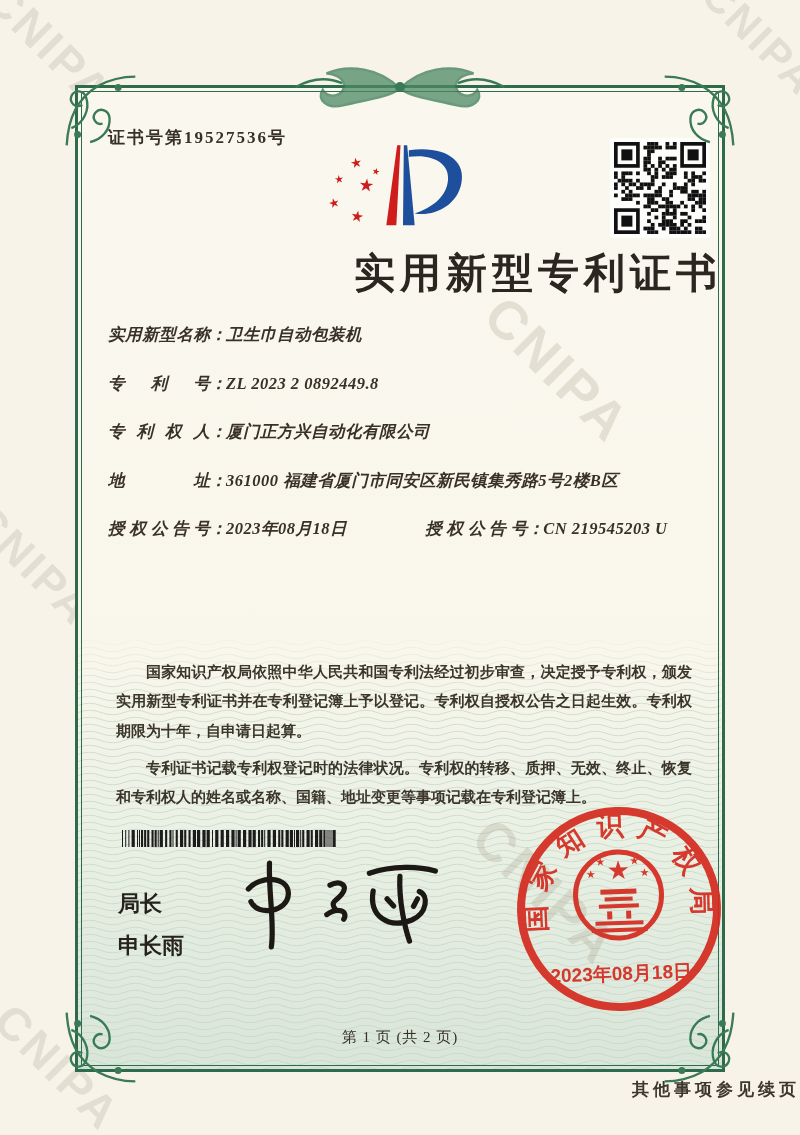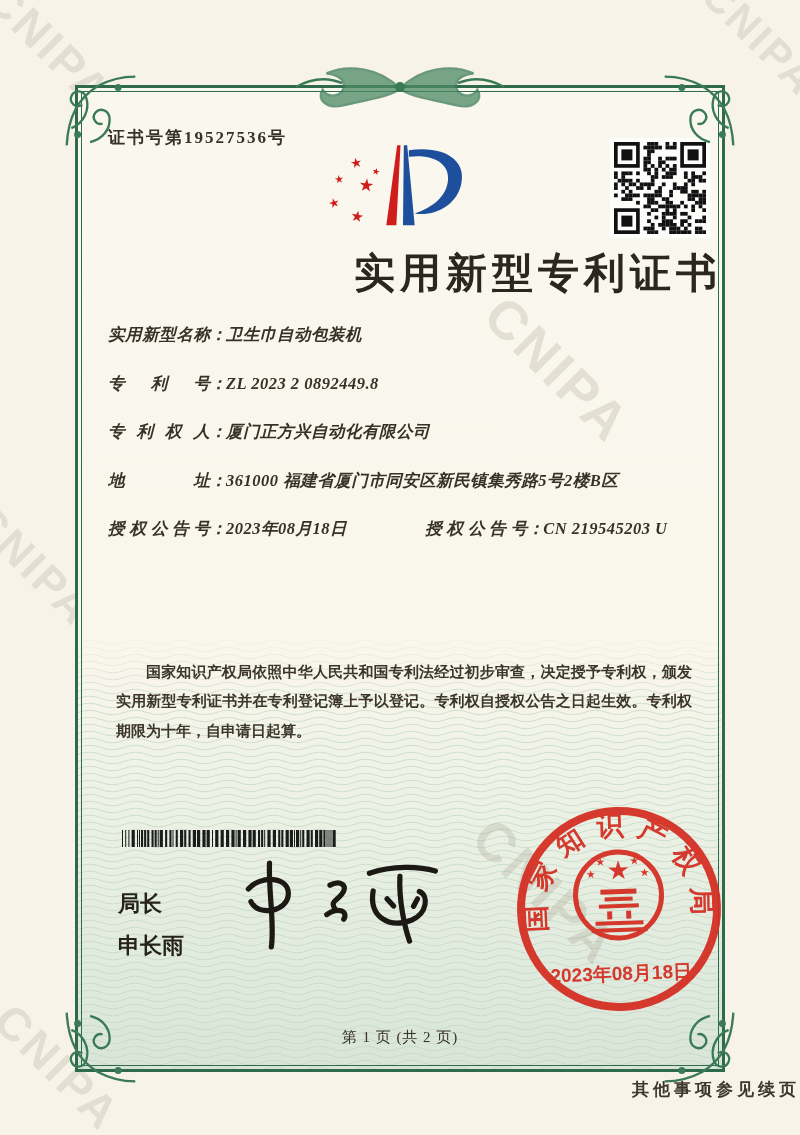--- a/index.html
+++ b/index.html
@@ -344,20 +344,21 @@
           <span class="flabel">地址</span><span class="fcolon">：</span><span class="fvalue">361000 福建省厦门市同安区新民镇集秀路5号2楼B区</span>
         </div>
         <div class="frow double">
           <span><span class="flabel">授权公告号</span><span class="fcolon">：</span><span class="fvalue">2023年08月18日</span></span>
           <span class="group2"><span class="flabel">授权公告号</span><span class="fcolon">：</span><span class="fvalue">CN 219545203 U</span></span>
         </div>
       </div>
 
       <div class="paras">
         <p>国家知识产权局依照中华人民共和国专利法经过初步审查，决定授予专利权，颁发实用新型专利证书并在专利登记簿上予以登记。专利权自授权公告之日起生效。专利权期限为十年，自申请日起算。</p>
+        <p>专利证书记载专利权登记时的法律状况。专利权的转移、质押、无效、终止、恢复和专利权人的姓名或名称、国籍、地址变更等事项记载在专利登记簿上。</p>
       </div>
 
       <svg id="barcodesvg" class="barcode" width="218" height="17">
           <rect x="0.0" y="0" width="1.0" height="17" fill="#1c1c1c"></rect>
           <rect x="3.2" y="0" width="1.0" height="17" fill="#1c1c1c"></rect>
           <rect x="6.4" y="0" width="1.0" height="17" fill="#1c1c1c"></rect>
           <rect x="9.6" y="0" width="3.2" height="17" fill="#1c1c1c"></rect>
           <rect x="15.0" y="0" width="1.0" height="17" fill="#1c1c1c"></rect>
           <rect x="17.0" y="0" width="1.0" height="17" fill="#1c1c1c"></rect>
           <rect x="19.0" y="0" width="2.1" height="17" fill="#1c1c1c"></rect>

